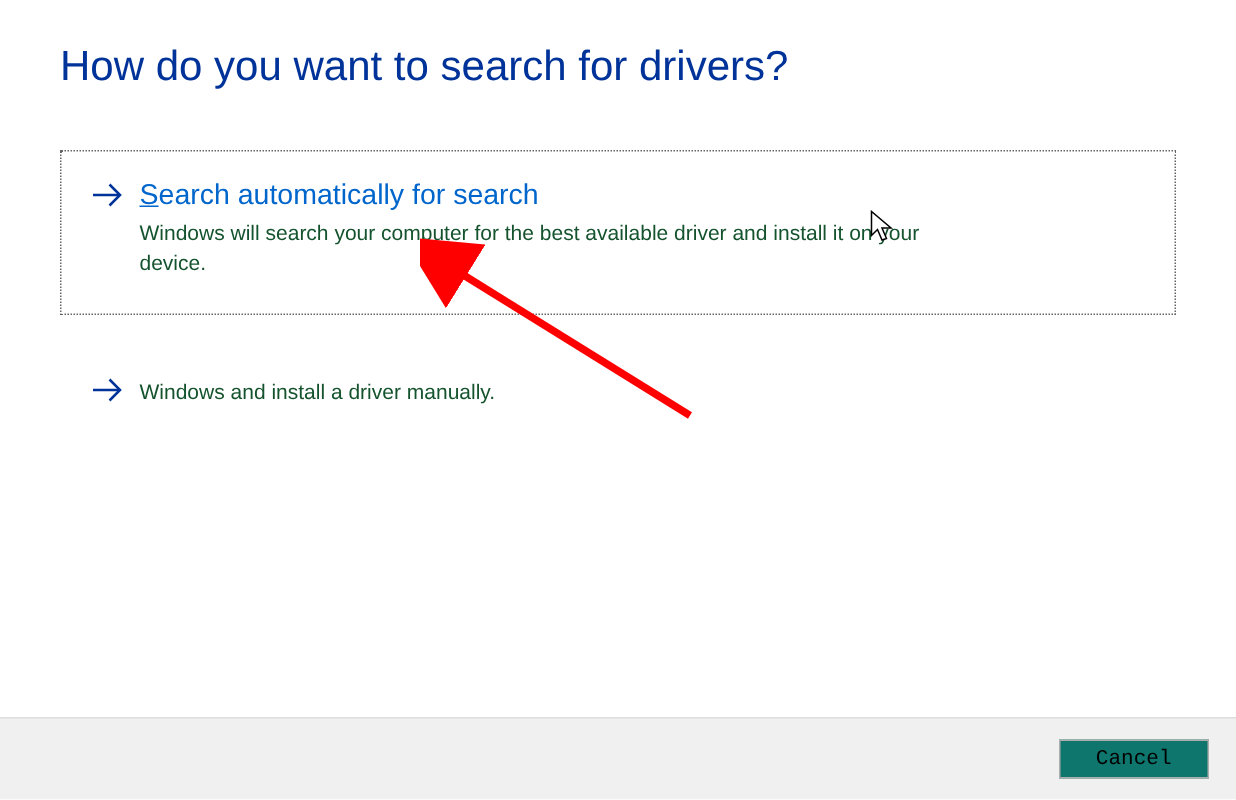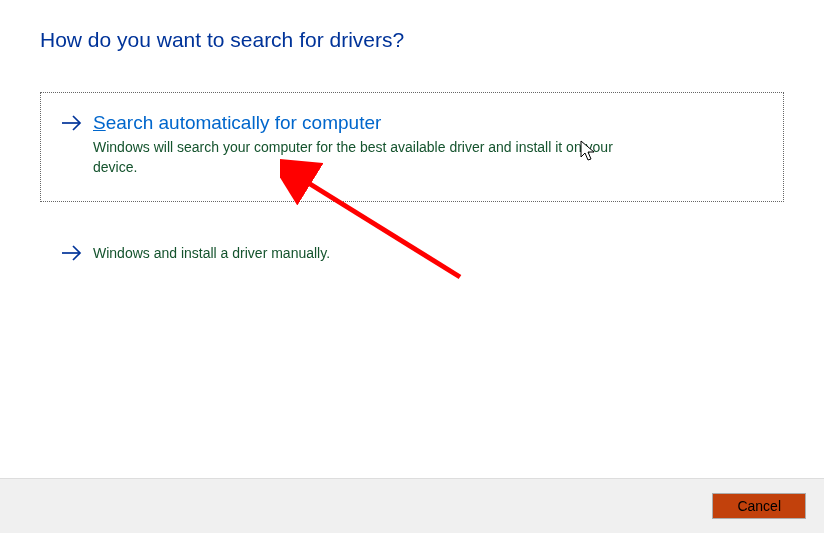--- a/index.html
+++ b/index.html
@@ -9,21 +9,21 @@
       width: 824px;
       height: 533px;
       position: relative;
       overflow: hidden;
     }
     .content {
       padding: 28px 40px 0 40px;
     }
     .page-title {
       color: #003399;
-      font-size: 21px;
+      font-size: 28px;
       font-weight: 400;
       margin-bottom: 40px;
     }
     .option-card {
       border: 1px dotted transparent;
       padding: 18px 20px 24px 20px;
       margin-bottom: 20px;
       cursor: pointer;
       position: relative;
     }
@@ -67,24 +67,24 @@
       bottom: 0;
       left: 0;
       right: 0;
       background: #f0f0f0;
       border-top: 1px solid #ddd;
       padding: 14px 18px;
       display: flex;
       justify-content: flex-end;
     }
     .cancel-btn {
-      background: #c2410c;
+      background: #0f766e;
       border: 1px solid #adadad;
       padding: 4px 24px;
-      font-family: Liberation Sans, sans-serif;
+      font-family: Liberation Mono, monospace;
       font-size: 14px;
       cursor: pointer;
     }
     .cursor {
       position: absolute;
       left: 580px;
       top: 140px;
       pointer-events: none;
     }
     .annotation-arrow {
@@ -103,21 +103,21 @@
   <div class="option-card focused">
     <div class="option-row">
       <div class="arrow">
         <svg width="22" height="18" viewBox="0 0 22 18">
           <line x1="1" y1="9" x2="19" y2="9" stroke="#003399" stroke-width="1.7"></line>
           <polyline points="12,2 19,9 12,16" fill="none" stroke="#003399" stroke-width="1.7"></polyline>
         </svg>
       </div>
       <div class="option-text">
         <div class="option-title">
-          <span class="accesskey">S</span><span>earch automatically for computer</span>
+          <span class="accesskey">S</span><span>earch automatically for search</span>
         </div>
         <div class="option-desc">Windows will search your computer for the best available driver and install it on your device.</div>
       </div>
     </div>
   </div>
 
   <div class="option-card">
     <div class="option-row">
       <div class="arrow">
         <svg width="22" height="18" viewBox="0 0 22 18">

